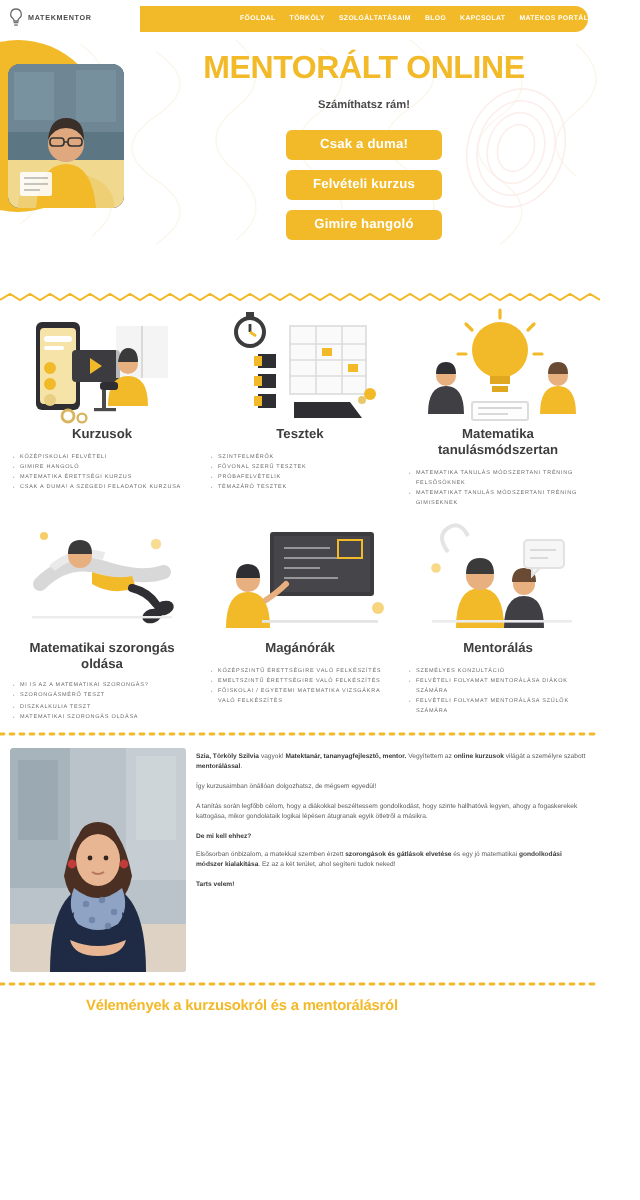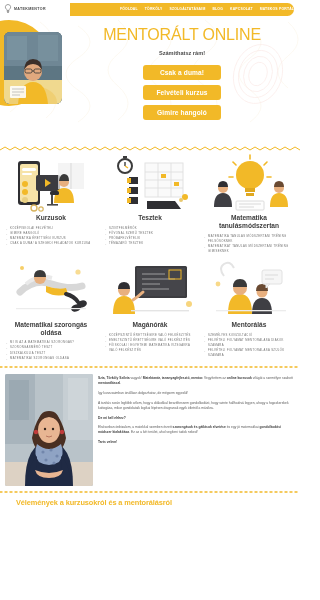--- a/index.html
+++ b/index.html
@@ -102,21 +102,21 @@
 
   .hero-right {
     position: absolute;
     left: 68px; right: 4px; top: 8px;
     z-index: 5;
     text-align: center;
   }
   .hero-title {
     font-size: 16px;
     line-height: 1.12;
-    font-weight: normal;
+    font-weight: bold;
     color: #F2B928;
     letter-spacing: -0.2px;
   }
   .hero-sub {
     margin-top: 6px;
     font-size: 5.6px;
     font-weight: bold;
     color: #4b4b4b;
   }
   .hero-btns {
@@ -215,20 +215,21 @@
   .about-text .q {
     font-weight: bold;
     color: #3b3b3b;
     margin-bottom: 3px;
   }
   .about-text .closing { font-weight: bold; color: #3b3b3b; }
 
   
   .testimonials {
     padding: 4px 16px 6px;
+    margin-left: 27px;
   }
   .testimonials h2 {
     font-size: 7.4px;
     font-weight: bold;
     color: #F2B928;
     letter-spacing: -.1px;
   }
 </style>
 </head>
 <body>

